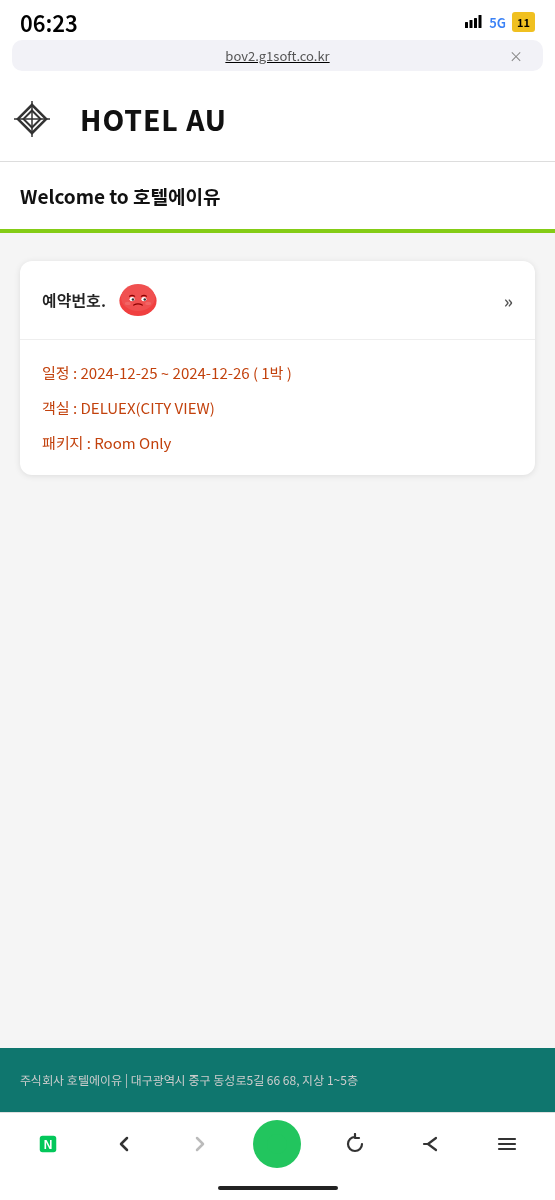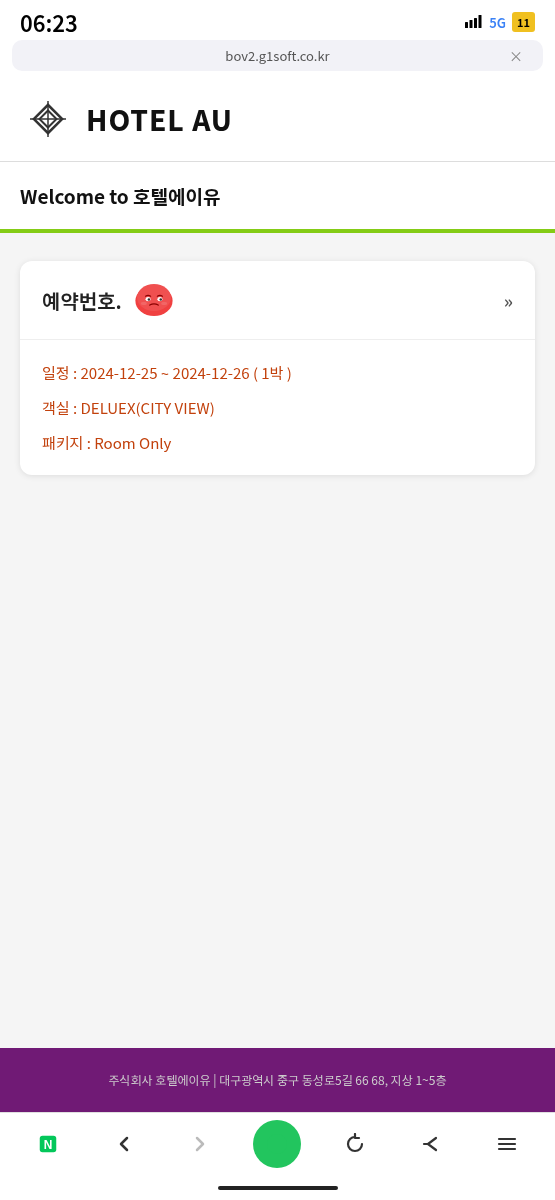--- a/index.html
+++ b/index.html
@@ -54,41 +54,42 @@
     
     .browser-bar {
       display: flex;
       align-items: flex-start;
       justify-content: center;
       padding: 6px 16px;
       background: #f2f2f7;
       border-radius: 10px;
       margin: 0 12px 6px 12px;
       position: relative;
+      text-decoration: underline;
     }
     .browser-url {
       font-size: 13px;
       color: #555;
     }
     .browser-close {
       position: absolute;
       right: 20px;
       font-size: 14px;
       color: #888;
       cursor: pointer;
     }
 
     
     .hotel-header {
       display: flex;
       align-items: center;
-      padding: 18px 24px;
+      padding: 18px 8px;
       border-bottom: 1px solid #ddd;
       background: #fff;
-      gap: 14px;
+      gap: 24px;
     }
     .hotel-logo-icon {
       width: 48px;
       height: 48px;
     }
     .hotel-name {
       font-size: 28px;
       font-weight: 800;
       color: #111;
       letter-spacing: 1px;
@@ -127,21 +128,21 @@
       justify-content: space-between;
       padding: 20px 22px;
       border-bottom: 1px solid #eee;
     }
     .reservation-number-area {
       display: flex;
       align-items: center;
       gap: 10px;
     }
     .reservation-label {
-      font-size: 20px;
+      font-size: 16px;
       font-weight: 600;
       color: #222;
     }
     .blob-avatar {
       width: 44px;
       height: 38px;
       position: relative;
     }
     .chevron-right {
       font-size: 18px;
@@ -157,23 +158,23 @@
       color: #c2410c;
       margin-bottom: 14px;
       line-height: 1.4;
     }
     .detail-row:last-child {
       margin-bottom: 0;
     }
 
     
     .footer {
-      background: #701a75;
+      background: #0f766e;
       color: #ccc;
-      text-align: center;
+      text-align: left;
       padding: 22px 20px;
       font-size: 12px;
       line-height: 1.7;
     }
 
     
     .nav-bar {
       background: #fff;
       border-top: 1px solid #e0e0e0;
       display: flex;

